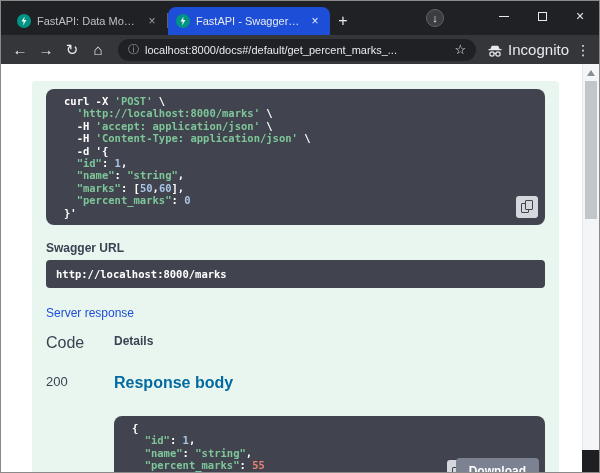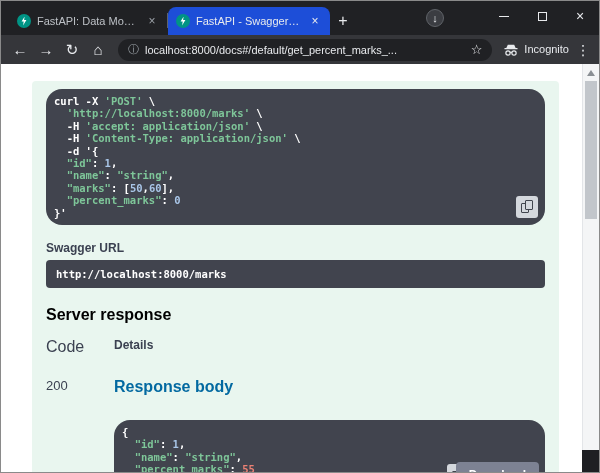--- a/index.html
+++ b/index.html
@@ -26,39 +26,39 @@
   .max-glyph{display:block;width:9px;height:9px;border:1px solid #e8eaed}
   .wc.close-btn{font-size:14px}
 
   
   .toolbar{position:absolute;top:34px;left:0;right:0;height:29px;background:#35363a;display:flex;align-items:center;padding:0 6px}
   .nav-ic{width:26px;text-align:center;font-size:15px;color:#e8eaed;cursor:pointer;flex:0 0 auto}
   .addressbar{flex:1;height:22px;margin:0 7px;background:#202124;border-radius:11px;display:flex;align-items:center;padding:0 10px;gap:6px;min-width:0}
   .info-ic{font-size:11px;color:#9aa0a6;flex:0 0 auto;cursor:pointer}
   .url-text{flex:1;font-size:11px;color:#e8eaed;white-space:nowrap;overflow:hidden;min-width:0}
   .star-ic{font-size:13px;color:#e8eaed;flex:0 0 auto;cursor:pointer}
-  .incog{display:flex;align-items:flex-start;gap:5px;color:#e8eaed;font-size:11px;margin:0 4px;flex:0 0 auto}
+  .incog{display:flex;align-items:flex-end;gap:5px;color:#e8eaed;font-size:15px;margin:0 4px;flex:0 0 auto}
   .menu-ic{width:20px;text-align:center;font-size:14px;color:#e8eaed;cursor:pointer;flex:0 0 auto}
 
   
   .content{position:absolute;top:63px;left:0;right:0;bottom:0;background:#fff}
   .opblock{position:absolute;left:31px;top:17px;width:527px;bottom:0;background:#e9f6ef;border-radius:4px 4px 0 0;padding:8px 14px}
   .sec-label{font-size:12px;font-weight:700;color:#3b4151;margin:6px 0 5px}
-  pre.code{position:relative;background:#41444e;border-radius:16px;padding:6px 8px;font:600 10.5px/12.4px "DejaVu Sans Mono",monospace;color:#fff;white-space:pre;overflow:hidden}
+  pre.code{position:relative;background:#41444e;border-radius:8px;padding:6px 18px;font:600 10.5px/12.4px "DejaVu Sans Mono",monospace;color:#fff;white-space:pre;overflow:hidden}
   pre.code div{white-space:pre}
   .tk-p{color:#ffffff}
   .tk-s{color:#7ec699}
   .tk-n{color:#a9c6e8}
   .tk-r{color:#ea8174}
   .url-block{margin-top:2px;background:#41444e;border-radius:4px;padding:8px 10px;font:700 10.5px "DejaVu Sans Mono",monospace;color:#fff;white-space:nowrap}
   .copy-btn{position:absolute;right:7px;bottom:7px;width:22px;height:22px;background:#d4d8dd;border:none;border-radius:3px;display:flex;align-items:center;justify-content:center;cursor:pointer}
   .clip{position:relative;width:13px;height:14px}
   .clip .b{position:absolute;left:0;top:3px;width:8px;height:10px;border:1.4px solid #40454d;border-radius:1px}
   .clip .f{position:absolute;left:4px;top:0;width:8px;height:10px;border:1.4px solid #40454d;border-radius:1px;background:#d4d8dd}
-  .srv-label{font-size:16px;font-weight:700;color:#000000;margin-top:18px}
+  .srv-label{font-size:12px;font-weight:400;color:#1d4ed8;margin-top:18px}
   .resp-head{display:flex;margin-top:14px;color:#3b4151}
   .resp-head .c1{width:68px;font-size:16px}
   .resp-head .c2{font-size:12px;font-weight:700}
   .resp-row{display:flex;margin-top:22px}
   .resp-row .c1{width:68px;font-size:13px;color:#3b4151}
   .resp-row .c2{flex:1;min-width:0}
   .rb-label{font-size:16px;font-weight:700;color:#0369a1;margin-bottom:24px}
   .resp-pre{min-height:70px}
   .copy-btn.in-resp{right:76px;bottom:8px}
   .download-btn{position:absolute;right:6px;bottom:6px;height:26px;padding:0 13px;background:#7d8293;color:#fff;font-family:"Liberation Sans",sans-serif;font-size:12px;font-weight:700;border:none;border-radius:4px;cursor:pointer}

